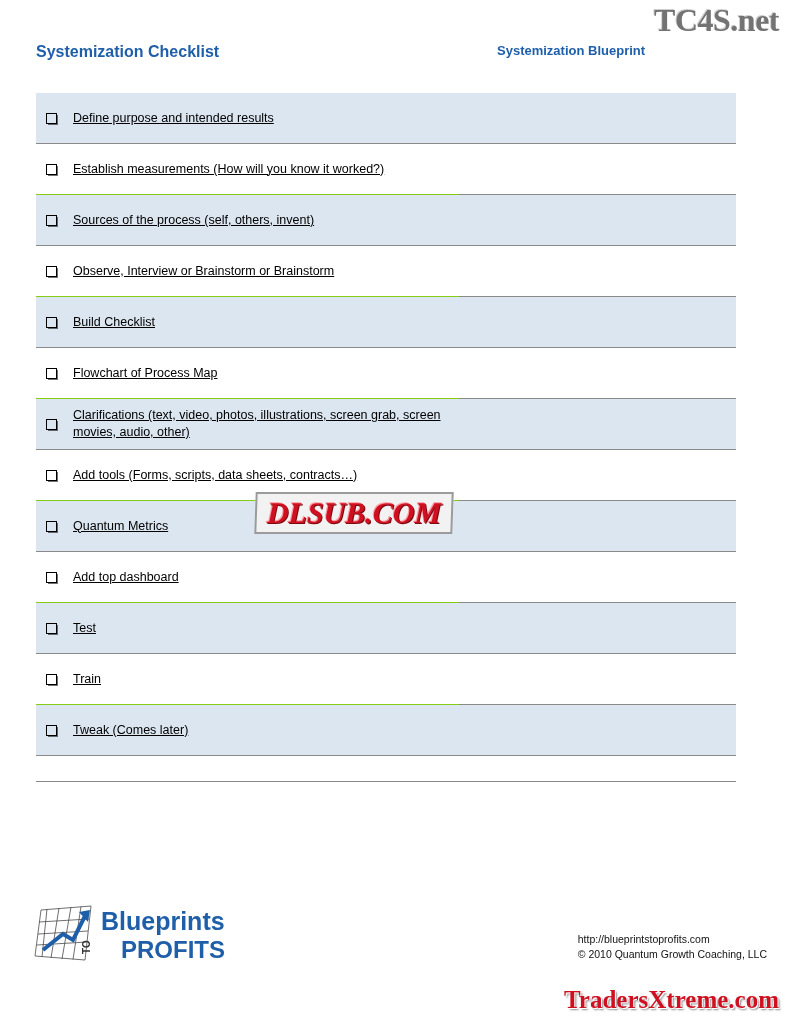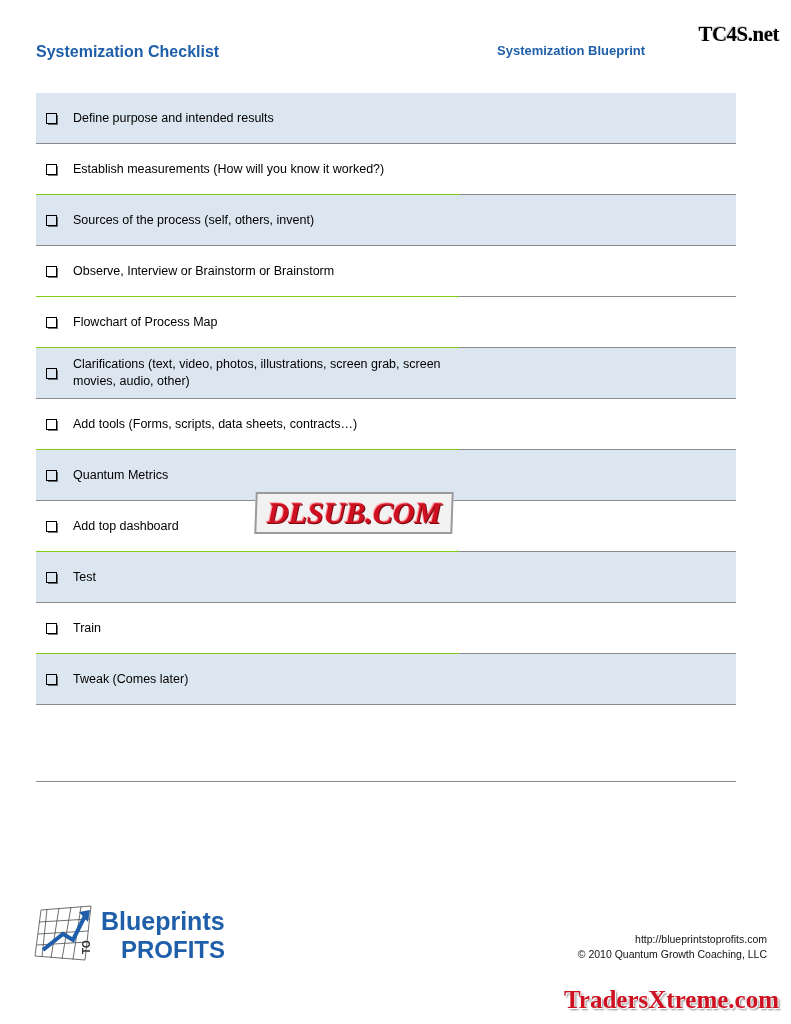--- a/index.html
+++ b/index.html
@@ -23,25 +23,24 @@
     background: #fff;
   }
 
   
   .top-watermark {
     position: absolute;
     top: 2px;
     right: 12px;
     font-family: "Liberation Serif", serif;
     font-weight: bold;
-    font-size: 21px;
-    color: #000000;
+    font-size: 32px;
+    color: #737373;
     letter-spacing: -0.5px;
     text-shadow: 1px 1px 0 #ffffff, -1px -1px 0 #cfcfcf;
-    margin-top: 20px;
   }
 
   
   .heading-row {
     position: absolute;
     top: 43px;
     left: 0;
     width: 654px;
     height: 28px;
   }
@@ -117,20 +116,21 @@
     right: -2px;
     bottom: -2px;
     border-right: 1px solid #000;
     border-bottom: 1px solid #000;
     opacity: 0.55;
   }
   .item-text {
     font-size: 12.5px;
     line-height: 17px;
     color: #000;
+    text-decoration: underline;
   }
   .blue-cell-inner { min-height: 50px; }
 
   
   .bottom-rule {
     position: absolute;
     left: 36px;
     width: 700px;
     height: 1px;
     background: #8a8a8a;
@@ -163,21 +163,21 @@
     top: 898px;
     width: 225px;
     height: 70px;
   }
   .logo svg { display: block; }
 
   .footer-text {
     position: absolute;
     right: 24px;
     top: 932px;
-    text-align: right;
+    text-align: left;
     font-size: 10.5px;
     line-height: 15px;
     color: #111;
   }
 
   .bottom-watermark {
     position: absolute;
     right: 12px;
     top: 986px;
     font-family: "Liberation Serif", serif;
@@ -243,20 +243,31 @@
           <div class="row-inner">
             <span class="checkbox"></span>
             <span class="item-text">Observe, Interview or Brainstorm or Brainstorm</span>
           </div>
         </td>
         <td class="col-blue">
             <div class="blue-cell-inner"></div>
           </td>
       </tr>
 
+      <tr class="shaded">
+        <td class="col-item">
+          <div class="row-inner">
+            <span class="checkbox"></span>
+            <span class="item-text">Build Checklist</span>
+          </div>
+        </td>
+        <td class="col-blue">
+            <div class="blue-cell-inner"></div>
+          </td>
+      </tr>
 
       <tr class="plain">
         <td class="col-item">
           <div class="row-inner">
             <span class="checkbox"></span>
             <span class="item-text">Flowchart of Process Map</span>
           </div>
         </td>
         <td class="col-blue">
             <div class="blue-cell-inner"></div>

